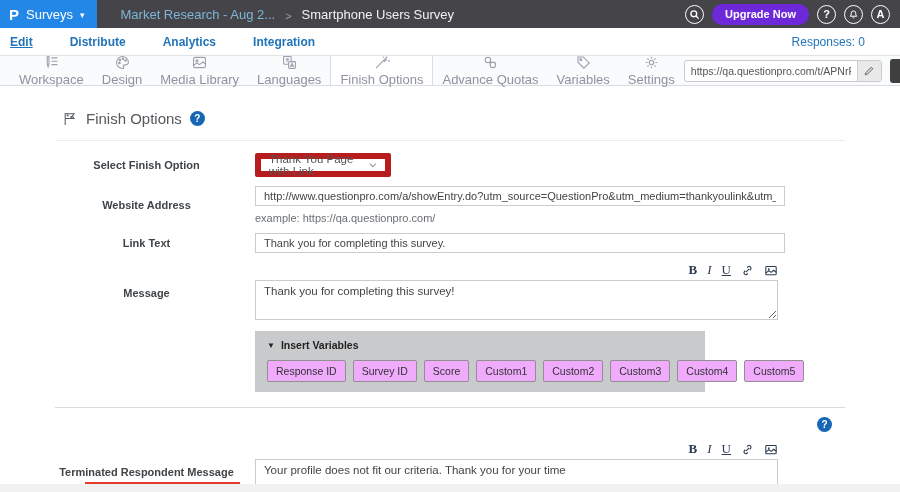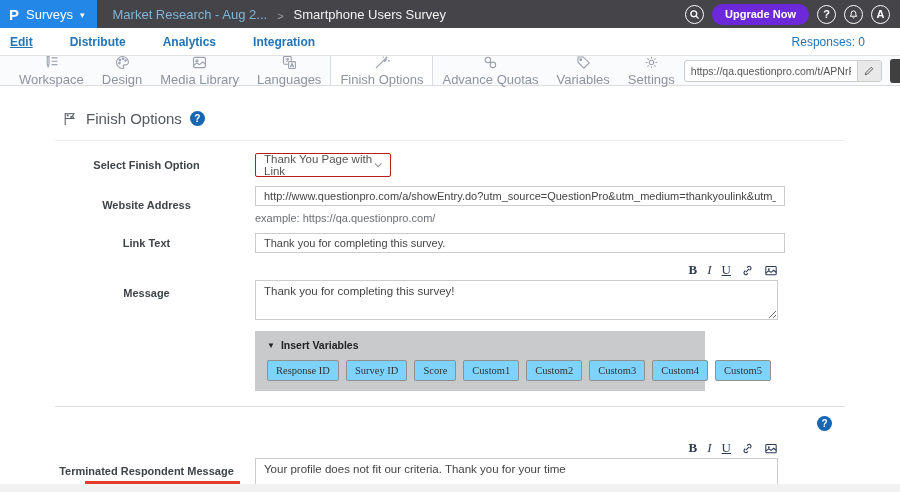--- a/index.html
+++ b/index.html
@@ -6,21 +6,21 @@
   html,body { width:900px; height:492px; overflow:hidden; background:#fff;
     font-family:"Liberation Sans", sans-serif; }
 
   
   .topbar { height:28px; background:#454549; display:flex; align-items:center; color:#fff; }
   .brand { background:#2287e6; height:100%; display:flex; align-items:center; gap:7px;
     padding:0 12px 0 9px; cursor:pointer; }
   .brand .logo { font-weight:bold; font-size:15px; color:#fff; }
   .brand .product { font-size:13px; }
   .brand .caret { font-size:9px; margin-top:1px; }
-  .breadcrumb { display:flex; align-items:flex-end; gap:10px; margin-left:16px; font-size:13px; }
+  .breadcrumb { display:flex; align-items:flex-end; gap:10px; margin-left:24px; font-size:13px; }
   .bc-folder { color:#7fb4d6; cursor:pointer; }
   .bc-sep { color:#9aa0a6; font-size:11px; }
   .bc-survey { color:#f2f2f2; }
   .topbar-right { margin-left:auto; display:flex; align-items:center; gap:8px; padding-right:10px; }
   .circle-btn { width:19px; height:19px; border:1.5px solid #fff; border-radius:50%;
     display:flex; align-items:center; justify-content:center; font-size:11px; font-weight:bold;
     color:#fff; cursor:pointer; flex:0 0 auto; }
   .upgrade { background:#6d28d9; color:#fff; border:none; border-radius:11px; height:21px;
     padding:0 13px; font-size:11px; font-weight:bold; font-family:inherit; cursor:pointer; }
 
@@ -58,21 +58,21 @@
   .help-badge { width:15px; height:15px; border-radius:50%; background:#1766b4; color:#fff;
     font-size:10px; font-weight:bold; display:flex; align-items:center; justify-content:center;
     cursor:pointer; flex:0 0 auto; }
 
   .form { margin-top:12px; }
   .frow { display:grid; grid-template-columns:183px 1fr; column-gap:17px; align-items:center;
     margin-bottom:9px; }
   .flabel { text-align:center; font-size:11px; font-weight:bold; color:#3f4449; }
   .flabel.top { align-self:start; padding-top:7px; position:relative; }
 
-  .selectbox { width:136px; height:24px; border:1px solid #b91c1c; border-radius:2px; background:#fff;
+  .selectbox { width:136px; height:24px; border:6px solid #b91c1c; border-radius:2px; background:#fff;
     display:flex; align-items:center; justify-content:space-between; padding:0 8px;
     font-size:11.5px; color:#555; cursor:pointer; }
   .tinput { width:530px; height:20px; border:1px solid #ccc; font-size:11px; color:#444;
     padding:0 8px; font-family:inherit; outline:none; }
   .hint { font-size:11px; color:#6b6f73; margin-top:6px; }
 
   .rt-row { margin-bottom:2px; }
   .rt-toolbar { width:523px; display:flex; justify-content:flex-end; align-items:center; gap:10px; }
   .rt-btn { cursor:pointer; color:#2b3b52; display:flex; align-items:center; }
   .rt-serif { font-family:"Liberation Serif", serif; font-size:13px; font-weight:bold; }
@@ -80,22 +80,22 @@
   .rt-serif.u { text-decoration:underline; font-weight:normal; }
 
   textarea.msg { width:523px; height:40px; border:1px solid #ccc; font-size:11.5px; color:#444;
     padding:4px 8px; font-family:inherit; outline:none; resize:both; }
 
   .vars-panel { width:450px; background:#c9cacb; padding:8px 12px 10px 12px; margin-top:2px; }
   .vars-head { font-size:10.5px; font-weight:bold; color:#222; display:flex; align-items:center;
     gap:6px; cursor:pointer; margin-bottom:9px; }
   .vars-head .tri { font-size:8px; }
   .vars-btns { display:flex; gap:7px; }
-  .var-btn { background:#7dd3fc; border:1px solid #909090; border-radius:2px; font-size:10.5px;
-    color:#333; padding:4px 8px; font-family:Liberation Serif, serif; cursor:pointer; white-space:nowrap; }
+  .var-btn { background:#f0abfc; border:1px solid #909090; border-radius:2px; font-size:10.5px;
+    color:#333; padding:4px 8px; font-family:Liberation Sans, sans-serif; cursor:pointer; white-space:nowrap; }
 
   .divider { border:none; border-top:1px solid #dcdcdc; margin:15px 0 9px 0; }
   .help2-row { display:flex; justify-content:flex-end; padding-right:13px; margin-bottom:9px; }
 
   .red-underline { position:absolute; left:30px; right:-2px; bottom:-7px; height:3px;
     background:#e43b2e; }
 
   .bottom-strip { position:absolute; left:0; bottom:0; width:900px; height:8px; background:#f1f1f1; }
 </style>
 </head>

